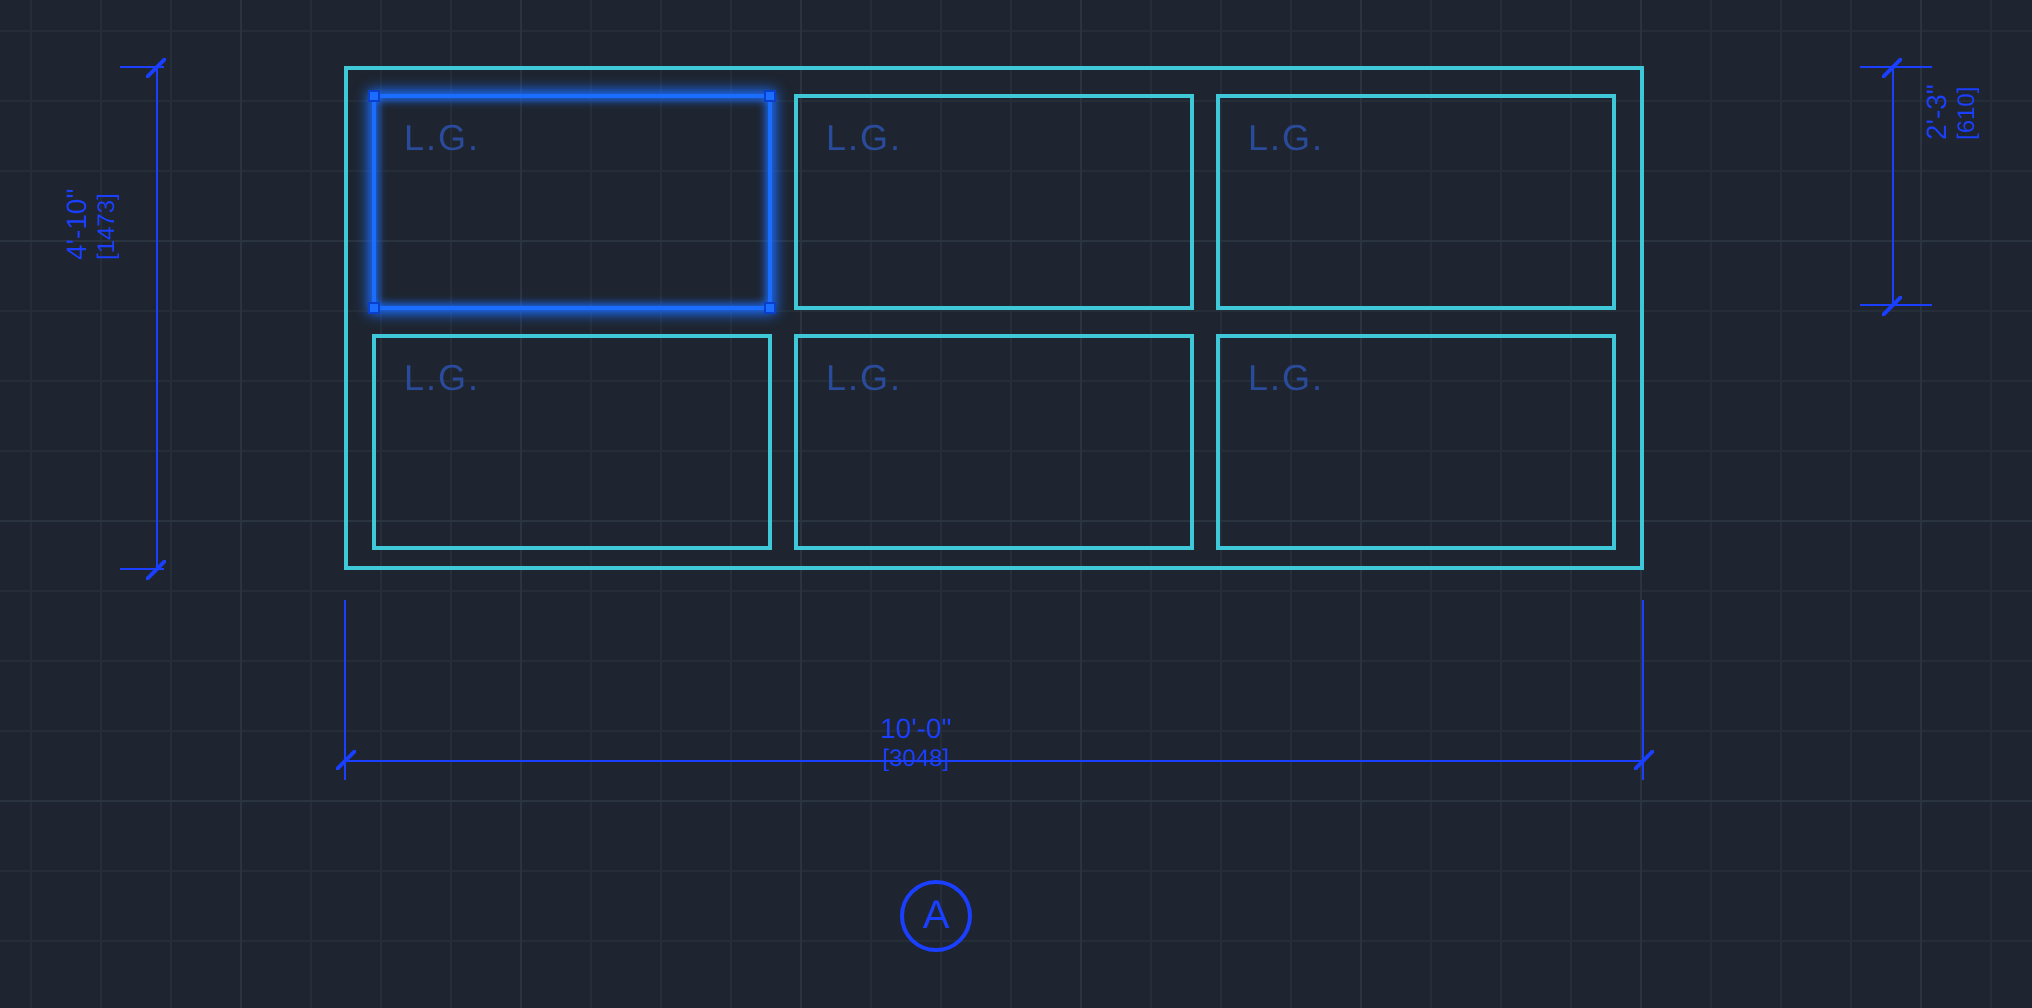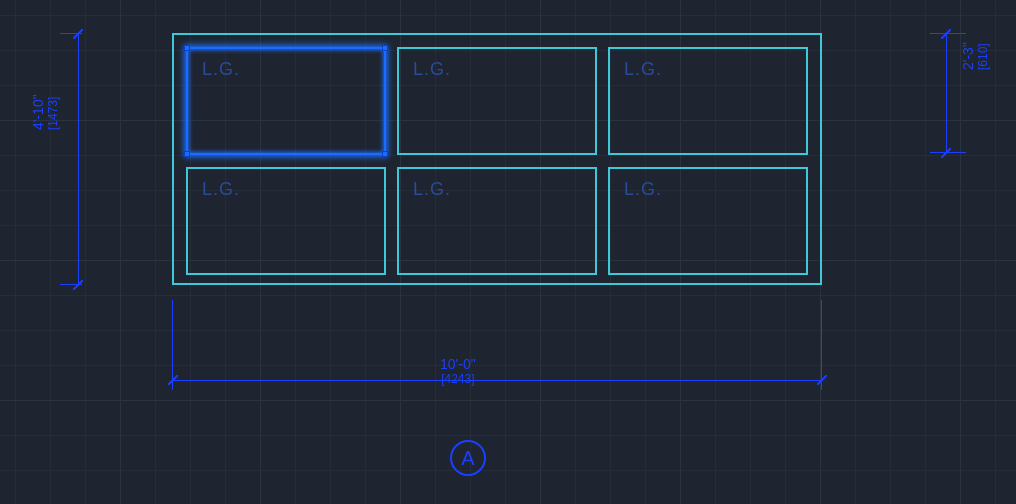--- a/index.html
+++ b/index.html
@@ -215,20 +215,20 @@
         <line x1="0" y1="10" x2="10" y2="0" stroke="#1a3fff" stroke-width="2"></line>
       </svg>
   </div>
   <div class="arrow" style="left:817px; top:375px;">
     <svg viewBox="0 0 10 10">
         <line x1="0" y1="10" x2="10" y2="0" stroke="#1a3fff" stroke-width="2"></line>
       </svg>
   </div>
   <div class="dim-h-label">
     <span>10'-0"</span>
-    <span class="sub">[4243]</span>
+    <span class="sub">[3048]</span>
   </div>
 
   <div class="elev-tag">
     <span>A</span>
   </div>
 
 </div>
 
 </body></html>

